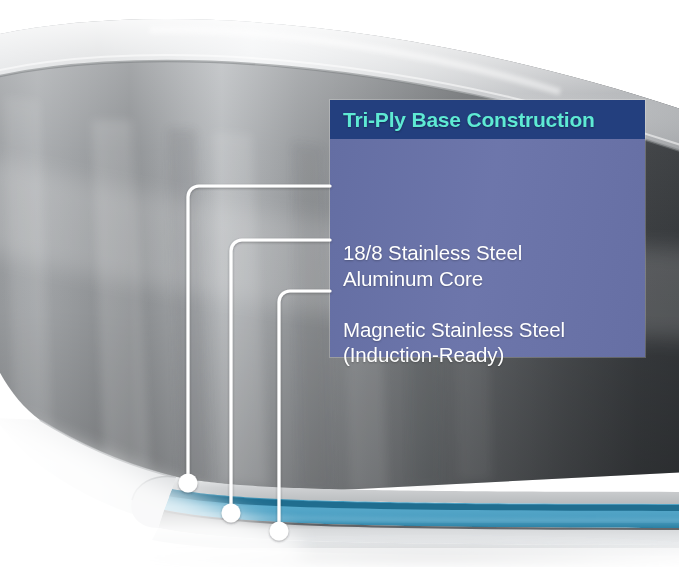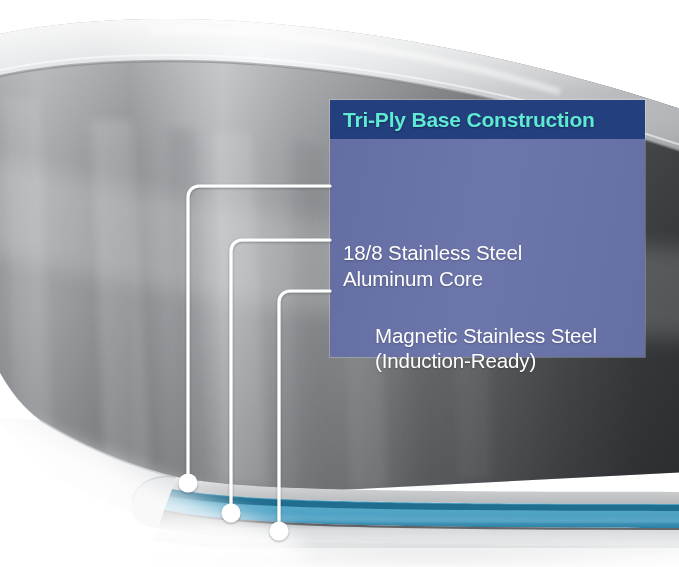--- a/index.html
+++ b/index.html
@@ -34,21 +34,21 @@
     position:absolute;left:0;top:39px;width:100%;height:218px;
     background:linear-gradient(100deg,#646ea3 0%,#6d76ab 48%,#666fa4 100%);
   }
   .layer-label{
     position:absolute;left:13px;color:#ffffff;font-size:20.5px;
     line-height:25px;white-space:pre;letter-spacing:-.1px;
     text-shadow:0 1px 2px rgba(0,0,0,.25);
   }
   .layer-label.l0{top:73px;margin-top:28px;}
   .layer-label.l1{top:127px;text-align:center;}
-  .layer-label.l2{top:184px;margin-left:32px;}
+  .layer-label.l2{top:178px;}
 
   
   .leaders{position:absolute;inset:0;pointer-events:none;}
   .leaders svg{display:block;width:679px;height:567px;}
 </style>
 </head>
 <body>
 
 <div id="stage">
 

